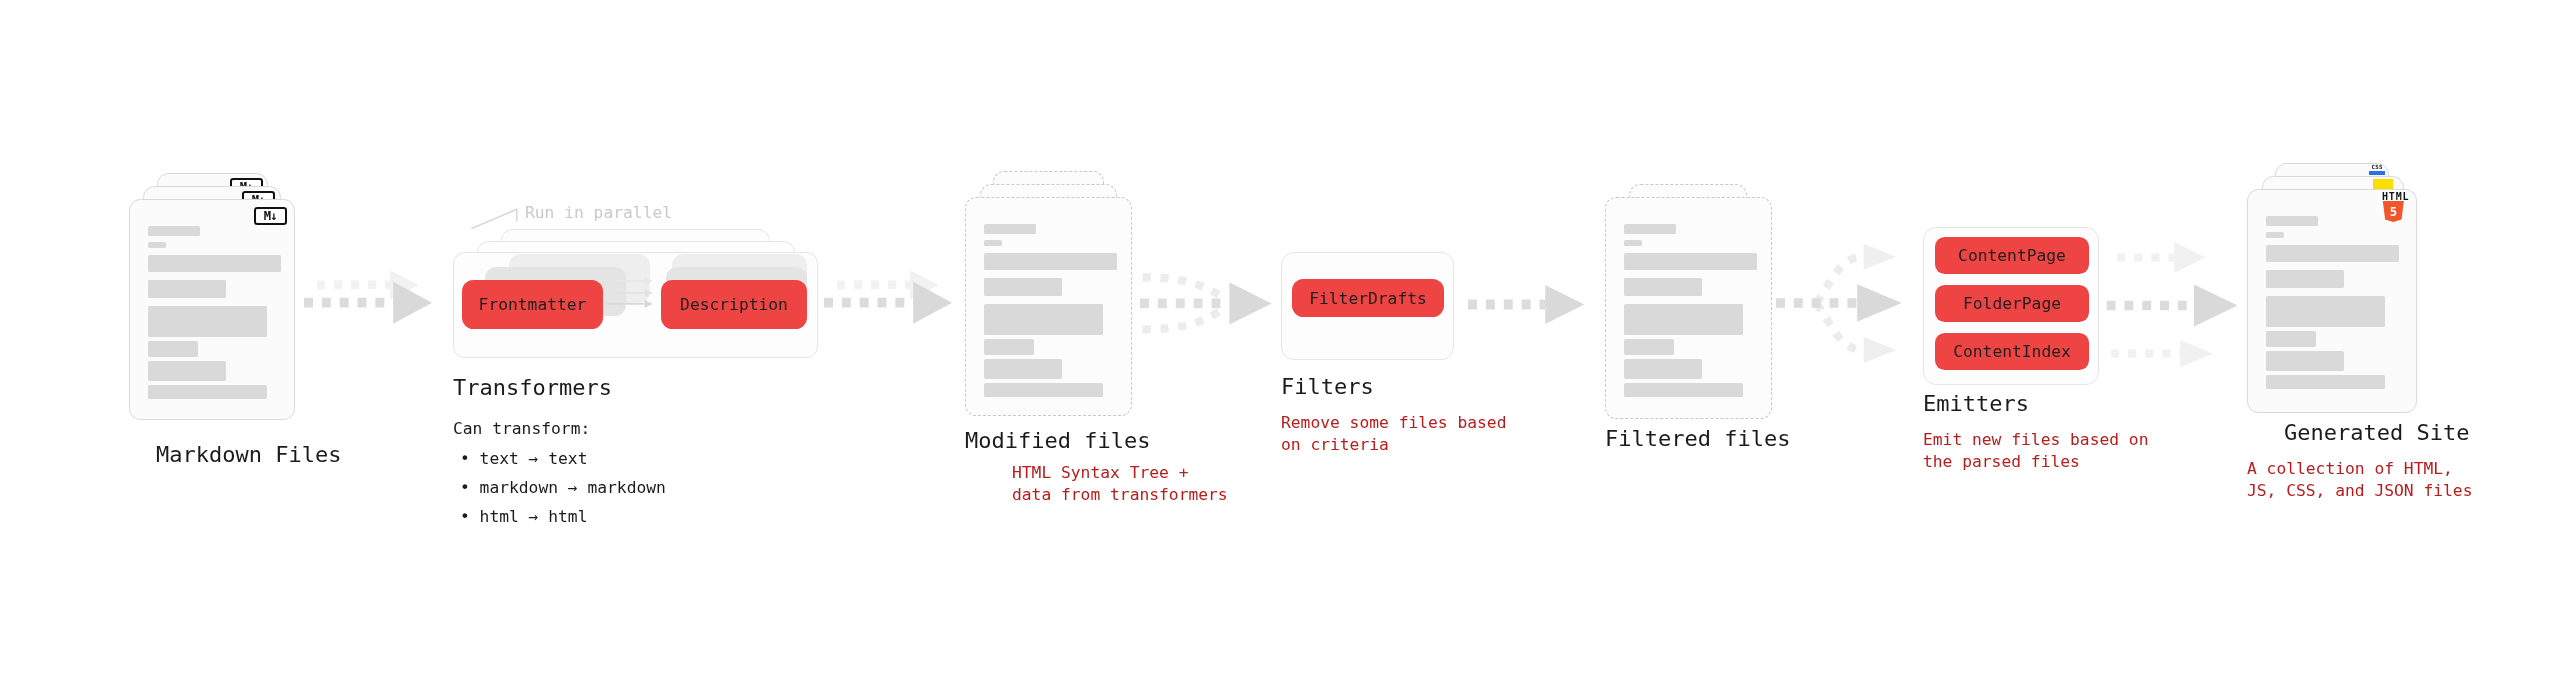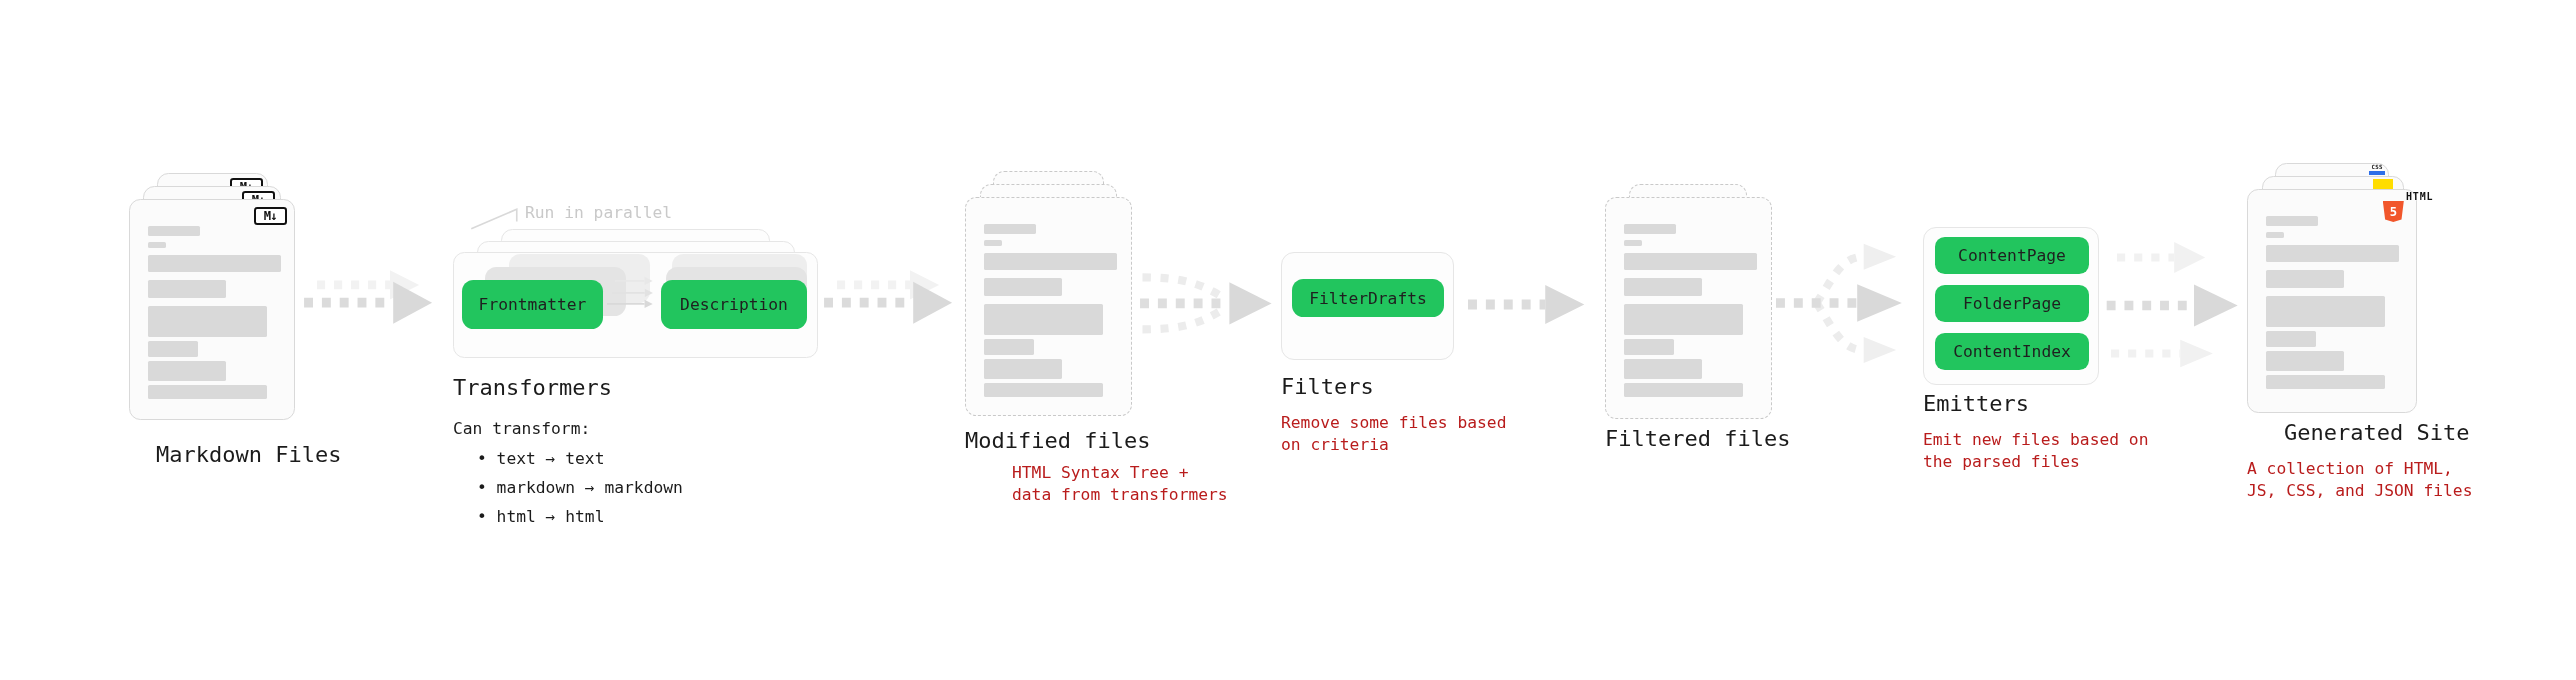--- a/index.html
+++ b/index.html
@@ -12,33 +12,33 @@
     border:1.6px solid #d9d9d9;border-radius:11.4px;box-sizing:border-box;}
   .file-card.dashed{border:1.6px dashed #c9c9c9;background:#fcfcfc;}
   .bars{position:absolute;inset:0;}
   .bar{position:absolute;background:#d9d9d9;border-radius:1.6px;}
   
   .md-badge{position:absolute;width:32.5px;height:18px;background:#ffffff;border:2.4px solid #111;
     border-radius:3.3px;box-sizing:border-box;display:flex;align-items:center;justify-content:center;
     font-weight:bold;font-size:12.2px;letter-spacing:-0.8px;color:#111;}
   
   .panel{position:absolute;border:1.6px solid #e6e6e6;border-radius:11.4px;background:#fdfdfd;box-sizing:border-box;}
-  .pill{position:absolute;background:#22c55e;border-radius:11.4px;display:flex;align-items:center;
+  .pill{position:absolute;background:#ef4444;border-radius:11.4px;display:flex;align-items:center;
     justify-content:center;font-size:16.3px;color:#1f1f1f;box-sizing:border-box;}
   .pill.ghost1{background:#e4e4e4;}
   .pill.ghost2{background:#eeeeee;}
   
   .stage-label{position:absolute;font-size:22px;line-height:24.4px;color:#1b1b1b;white-space:nowrap;}
   .stage-note{position:absolute;font-size:16.3px;line-height:22px;color:#b91c1c;white-space:pre-line;}
   .note-title{position:absolute;font-size:16.3px;line-height:21px;color:#1b1b1b;white-space:nowrap;}
-  .bullet-list{position:absolute;font-size:16.3px;line-height:29px;color:#1b1b1b;white-space:nowrap;margin-left:17px;}
+  .bullet-list{position:absolute;font-size:16.3px;line-height:29px;color:#1b1b1b;white-space:nowrap;}
   .annotation{position:absolute;font-size:16.3px;color:#c9c9c9;white-space:nowrap;}
   
   .html5-badge{position:absolute;width:23px;height:29px;text-align:center;}
-  .html5-word{font-size:10px;font-weight:bold;letter-spacing:0.8px;color:#111;line-height:7.3px;margin-left:24px;}
+  .html5-word{font-size:10px;font-weight:bold;letter-spacing:0.8px;color:#111;line-height:7.3px;}
   .html5-shield{position:absolute;left:0.8px;top:8.1px;width:21px;height:21px;background:#f1562b;
     clip-path:polygon(0 0,100% 0,89% 88%,50% 100%,11% 88%);display:flex;align-items:center;
     justify-content:center;color:#fff;font-weight:bold;font-size:12.2px;}
   .js-badge{position:absolute;width:20.3px;height:9.8px;background:#ffdd00;}
   .css-badge{position:absolute;width:16.3px;height:10.6px;text-align:center;}
   .css-word{font-size:5.7px;font-weight:bold;color:#111;line-height:6.5px;letter-spacing:0.4px;}
   .css-bar{position:absolute;left:0;top:7.3px;width:16.3px;height:3.3px;background:#2d6fe9;}
   svg{position:absolute;overflow:visible;}
 </style>
 </head>

